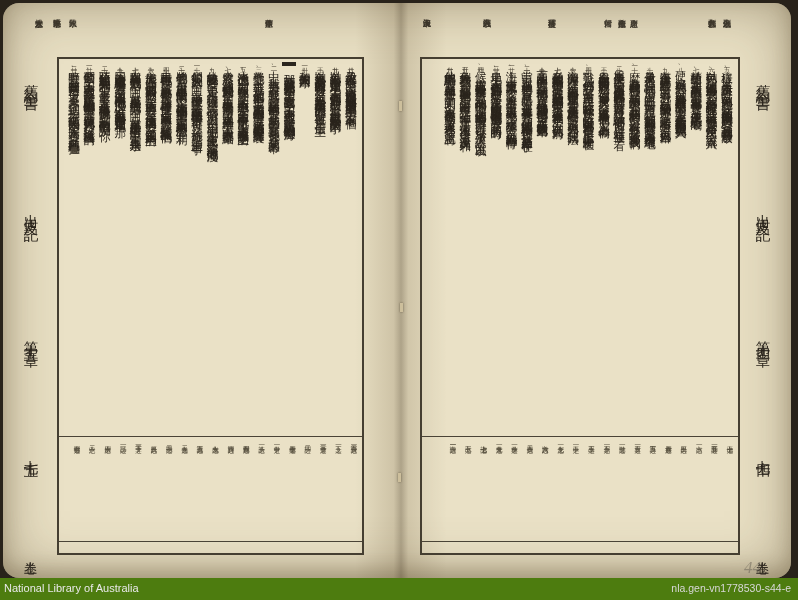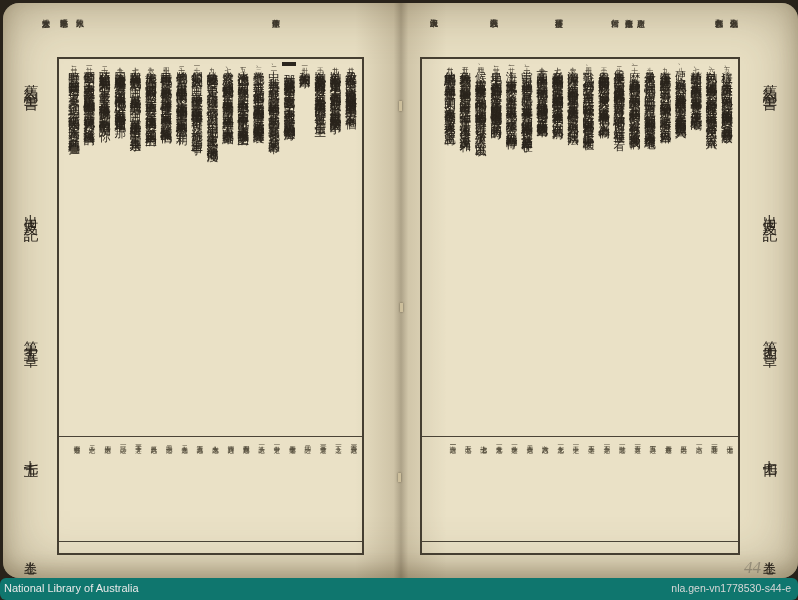--- a/index.html
+++ b/index.html
@@ -1,21 +1,21 @@
 <!DOCTYPE html>
 <html><head>
 <meta charset="utf-8">
 <style>
   html,body{margin:0;padding:0;}
   .canvas{position:relative;width:798px;height:600px;background:#28221a;overflow:hidden;
           font-family:"Liberation Serif","DejaVu Serif",serif;}
   .book{position:absolute;left:3px;top:3px;width:788px;height:575px;border-radius:16px;
         background:#e8dfc3;
         box-shadow:inset 0 0 55px rgba(75,58,28,.42), inset 0 -8px 18px rgba(75,58,28,.25);
-        overflow:hidden;padding-left:7px;}
+        overflow:hidden;}
   .gutter{position:absolute;left:352px;top:0;width:92px;height:575px;
         background:linear-gradient(90deg,rgba(90,70,38,0) 0%,rgba(90,70,38,.18) 42%,rgba(60,45,22,.34) 50%,rgba(90,70,38,.16) 58%,rgba(90,70,38,0) 100%);}
   .stitch{position:absolute;width:3px;background:#cdbf9c;box-shadow:0 0 2px rgba(50,40,20,.6);}
   .frame{position:absolute;border:2px solid #453e31;background:rgba(240,232,208,.25);}
   .frame-left{left:54px;top:54px;width:303px;height:494px;}
   .frame-right{left:417px;top:54px;width:316px;height:494px;}
   .main{height:374px;border-bottom:1px solid #4a4336;display:flex;flex-direction:row-reverse;
         justify-content:flex-start;padding:3px 4px 0 4px;overflow:hidden;}
   .col{writing-mode:vertical-rl;text-orientation:upright;width:15.4px;height:100%;
        overflow:hidden;font-size:11.5px;letter-spacing:1px;color:#2a241c;flex:0 0 auto;}
@@ -27,21 +27,21 @@
         justify-content:flex-start;padding:4px 4px 0 4px;overflow:hidden;}
   .ref{writing-mode:vertical-rl;text-orientation:upright;width:15.4px;height:100%;overflow:hidden;
        font-size:6.5px;color:#57503f;flex:0 0 auto;letter-spacing:0;}
   .margin-col{position:absolute;top:54px;width:30px;height:510px;}
   .margin-left{left:14px;} .margin-right{right:12px;}
   .margin-item{position:absolute;writing-mode:vertical-rl;text-orientation:upright;
        font-size:14.5px;letter-spacing:4px;color:#2a241c;left:4px;}
   .annot{position:absolute;top:10px;height:46px;width:32px;writing-mode:vertical-rl;
        text-orientation:upright;font-size:8px;line-height:14px;color:#3c362b;overflow:hidden;}
   .pencil{position:absolute;color:#6d675a;font-style:italic;}
-  .footer{position:absolute;left:0;bottom:0;width:798px;height:22px;background:#0f766e;border-radius:6px;}
+  .footer{position:absolute;left:0;bottom:0;width:798px;height:22px;background:#4d7c0f;}
   .footer-left{position:absolute;left:4px;top:4px;color:#e9e9e9;font-size:11px;
        font-family:"Liberation Sans","DejaVu Sans",sans-serif;}
   .footer-right{position:absolute;right:7px;top:4px;color:#d8d8d8;font-size:10.5px;
        font-family:"Liberation Sans","DejaVu Sans",sans-serif;}
 </style>
 </head>
 <body>
 
 <div class="canvas">
   <div class="book">

